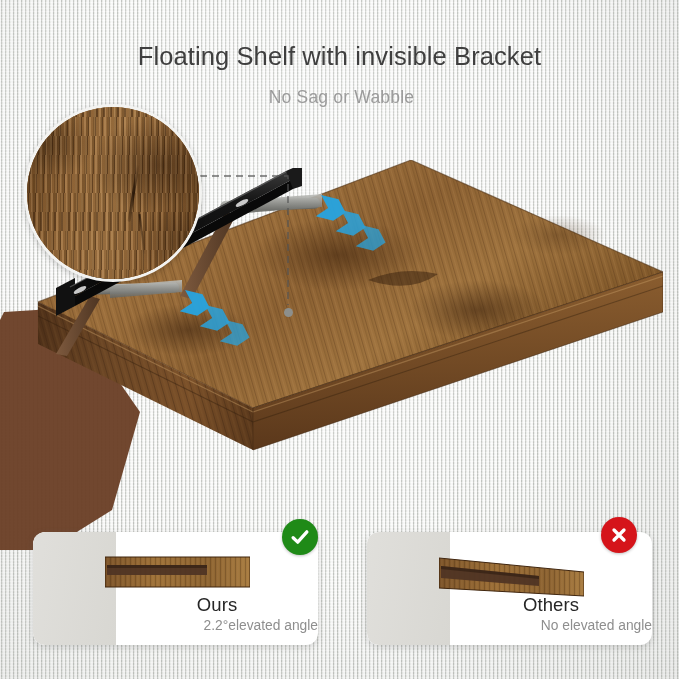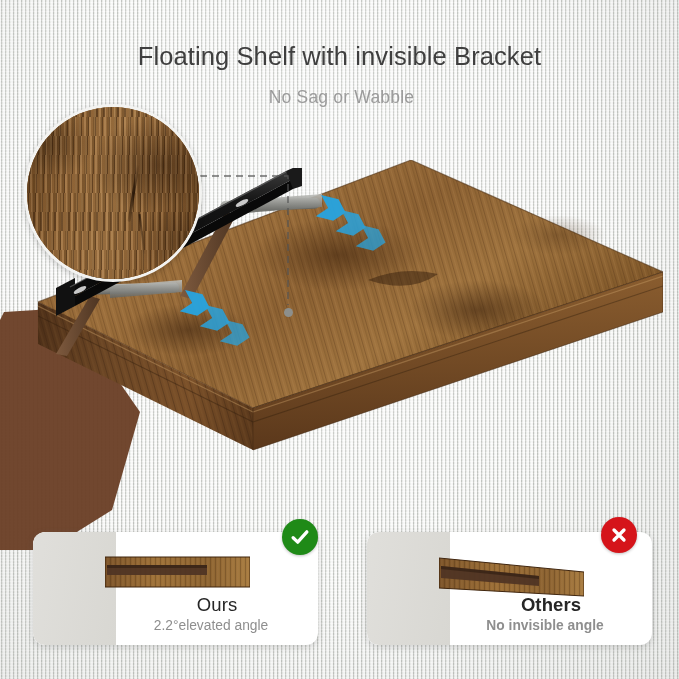--- a/index.html
+++ b/index.html
@@ -120,37 +120,37 @@
   .card{
     position:absolute;
     top:6px;
     width:285px;height:113px;
     background:#ffffff;
     border-radius:12px;
     box-shadow:0 2px 7px rgba(90,90,90,.22);
     overflow:hidden;
   }
   .card.left{left:33px;}
-  .card.right{left:367px;font-weight:bold;}
+  .card.right{left:367px;}
   .card-wallpanel{
     position:absolute;left:0;top:0;
     width:83px;height:113px;
     background:linear-gradient(100deg,#e0dfdb 0%,#d8d7d2 100%);
     border-top-left-radius:12px;border-bottom-left-radius:12px;
   }
   .card-board{position:absolute;left:72px;top:24px;}
   .card-label{
     position:absolute;left:83px;right:0;top:62px;
     text-align:center;
     font-size:18.5px;color:#262626;
     letter-spacing:.1px;
   }
   .card-sub{
-    position:absolute;left:83px;right:12px;top:86px;
-    text-align:center;
+    position:absolute;left:83px;right:0;top:86px;
+    text-align:right;
     font-size:13.8px;color:#8e8e8e;
   }
   .badge{
     position:absolute;
     width:36px;height:36px;border-radius:50%;
     z-index:50;
     display:flex;align-items:center;justify-content:center;
     box-shadow:0 1px 3px rgba(0,0,0,.25);
   }
   .badge.ok{left:282px;top:519px;background:#1f8a17;}
@@ -365,21 +365,21 @@
             </pattern>
           </defs>
           <path d="M0,2 L145,16 L145,40 L0,32 Z" fill="url(#cw2)"></path>
           <path d="M0,2 L145,16 L145,40 L0,32 Z" fill="url(#cg2)"></path>
           <path d="M0,2 L145,16 L145,40 L0,32 Z" fill="none" stroke="#40260f" stroke-width="1"></path>
           <path d="M2,10 L100,20 L100,30 L2,22 Z" fill="#503524" opacity="0.95"></path>
           <path d="M2,10 L100,20 L100,23 L2,13 Z" fill="#2f1d10" opacity="0.6"></path>
         </svg>
       </div>
       <div class="card-label">Others</div>
-      <div class="card-sub">No invisible angle</div>
+      <div class="card-sub">No elevated angle</div>
     </div>
 
   </div>
 
   <div class="badge ok" style="background: rgb(31, 138, 23);">
     <svg width="22" height="22" viewBox="0 0 24 24">
       <path d="M4.5 12.8 L9.5 17.6 L19.5 6.4" fill="none" stroke="#ffffff" stroke-width="3.6" stroke-linecap="round" stroke-linejoin="round"></path>
     </svg>
   </div>
 

